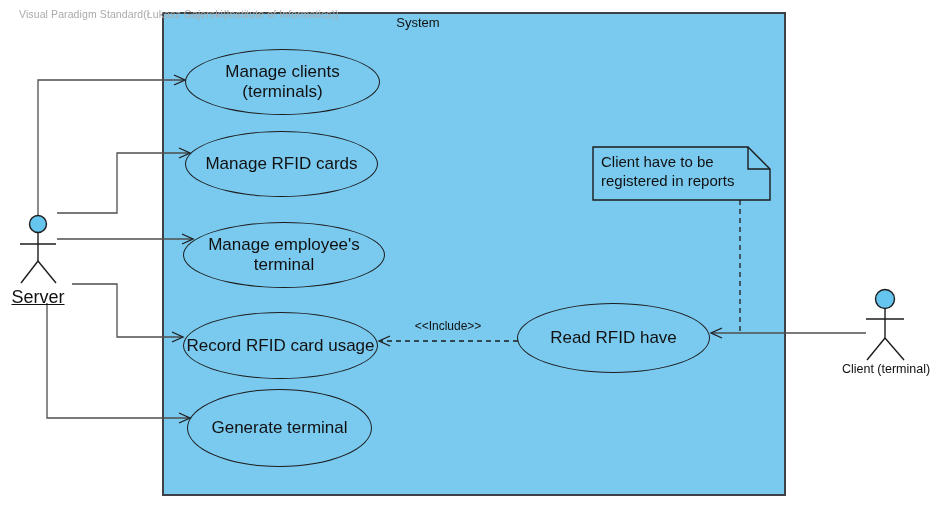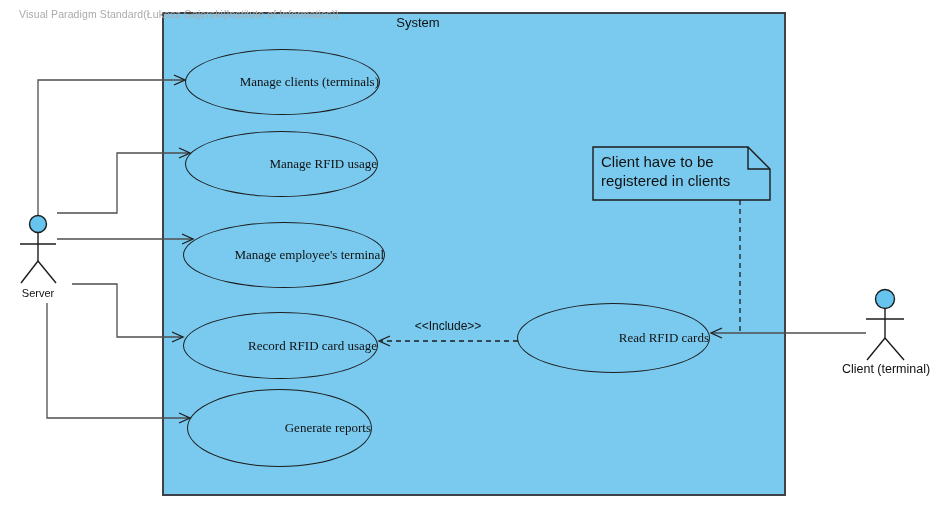--- a/index.html
+++ b/index.html
@@ -14,67 +14,67 @@
   }
   .system-box{
     position:absolute;left:162px;top:12px;width:624px;height:484px;
     background:var(--blue);border:2px solid #3e4247;box-sizing:border-box;
   }
   .label{position:absolute;text-align:center;white-space:nowrap;}
   .system-title{left:162px;top:15px;width:512px;font-size:13px;}
   .uc{
     position:absolute;border-radius:50%;border:1.4px solid var(--ink);
     background:var(--blue);box-sizing:border-box;
-    display:flex;align-items:center;justify-content:flex-end;
-    font-size:13px;text-align:center;font-family:Liberation Serif, serif;
+    display:flex;align-items:center;justify-content:center;
+    font-size:17px;text-align:center;
   }
   .e1{left:185px;top:49px;width:195px;height:66px;}
   .e2{left:185px;top:131px;width:193px;height:66px;}
   .e3{left:183px;top:222px;width:202px;height:66px;}
   .e4{left:183px;top:312px;width:195px;height:67px;}
   .e5{left:187px;top:389px;width:185px;height:78px;}
   .e6{left:517px;top:303px;width:193px;height:70px;}
   svg.layer{position:absolute;left:0;top:0;pointer-events:none;}
   .note-text{
     position:absolute;left:601px;top:152px;width:170px;
     font-size:15px;line-height:19px;white-space:nowrap;
   }
   .include-label{left:406px;top:319px;width:84px;font-size:12px;text-align:center;}
-  .server-label{left:8px;top:287px;width:60px;font-size:11px;}
+  .server-label{left:8px;top:287px;width:60px;font-size:18px;text-decoration:underline;}
   .client-label{left:830px;top:362px;width:112px;font-size:12.5px;text-align:center;}
   .watermark{
     position:absolute;left:19px;top:8px;font-size:10.5px;color:#ababab;
     white-space:nowrap;z-index:5;letter-spacing:0.1px;
   }
 </style>
 </head>
 <body>
 
 <div class="canvas">
 
   <div class="system-box"></div>
   <div class="label system-title">System</div>
 
   <div class="uc e1">
     <span>Manage clients (terminals)</span>
   </div>
   <div class="uc e2">
-    <span>Manage RFID usage</span>
+    <span>Manage RFID cards</span>
   </div>
   <div class="uc e3">
     <span>Manage employee's terminal</span>
   </div>
   <div class="uc e4">
     <span>Record RFID card usage</span>
   </div>
   <div class="uc e5">
-    <span>Generate reports</span>
+    <span>Generate terminal</span>
   </div>
   <div class="uc e6">
-    <span>Read RFID cards</span>
+    <span>Read RFID have</span>
   </div>
 
   <svg class="layer" width="943" height="506" viewBox="0 0 943 506">
 
     <g>
       <path d="M593,147 L748,147 L770,169 L770,200 L593,200 Z" fill="#7acaf0" stroke="#1c1c1c" stroke-width="1.4"></path>
       <path d="M748,147 L748,169 L770,169" fill="none" stroke="#1c1c1c" stroke-width="1.4"></path>
     </g>
 
     <line x1="740" y1="200" x2="740" y2="332" stroke="#1c1c1c" stroke-width="1.3" stroke-dasharray="5,4"></line>
@@ -112,21 +112,21 @@
       <circle cx="885" cy="299" r="9.5" fill="#66c5ee"></circle>
       <line x1="885" y1="308.5" x2="885" y2="338"></line>
       <line x1="866" y1="319" x2="904" y2="319"></line>
       <line x1="885" y1="338" x2="867" y2="360"></line>
       <line x1="885" y1="338" x2="904" y2="360"></line>
     </g>
   </svg>
 
   <div class="note-text">
     <div>Client have to be</div>
-    <div>registered in clients</div>
+    <div>registered in reports</div>
   </div>
 
   <div class="label include-label">&lt;&lt;Include&gt;&gt;</div>
   <div class="label server-label">Server</div>
   <div class="label client-label">Client (terminal)</div>
 
   <div class="watermark">Visual Paradigm Standard(Łukasz Gajerski(Institute of Informatics))</div>
 </div>
 
 </body></html>

